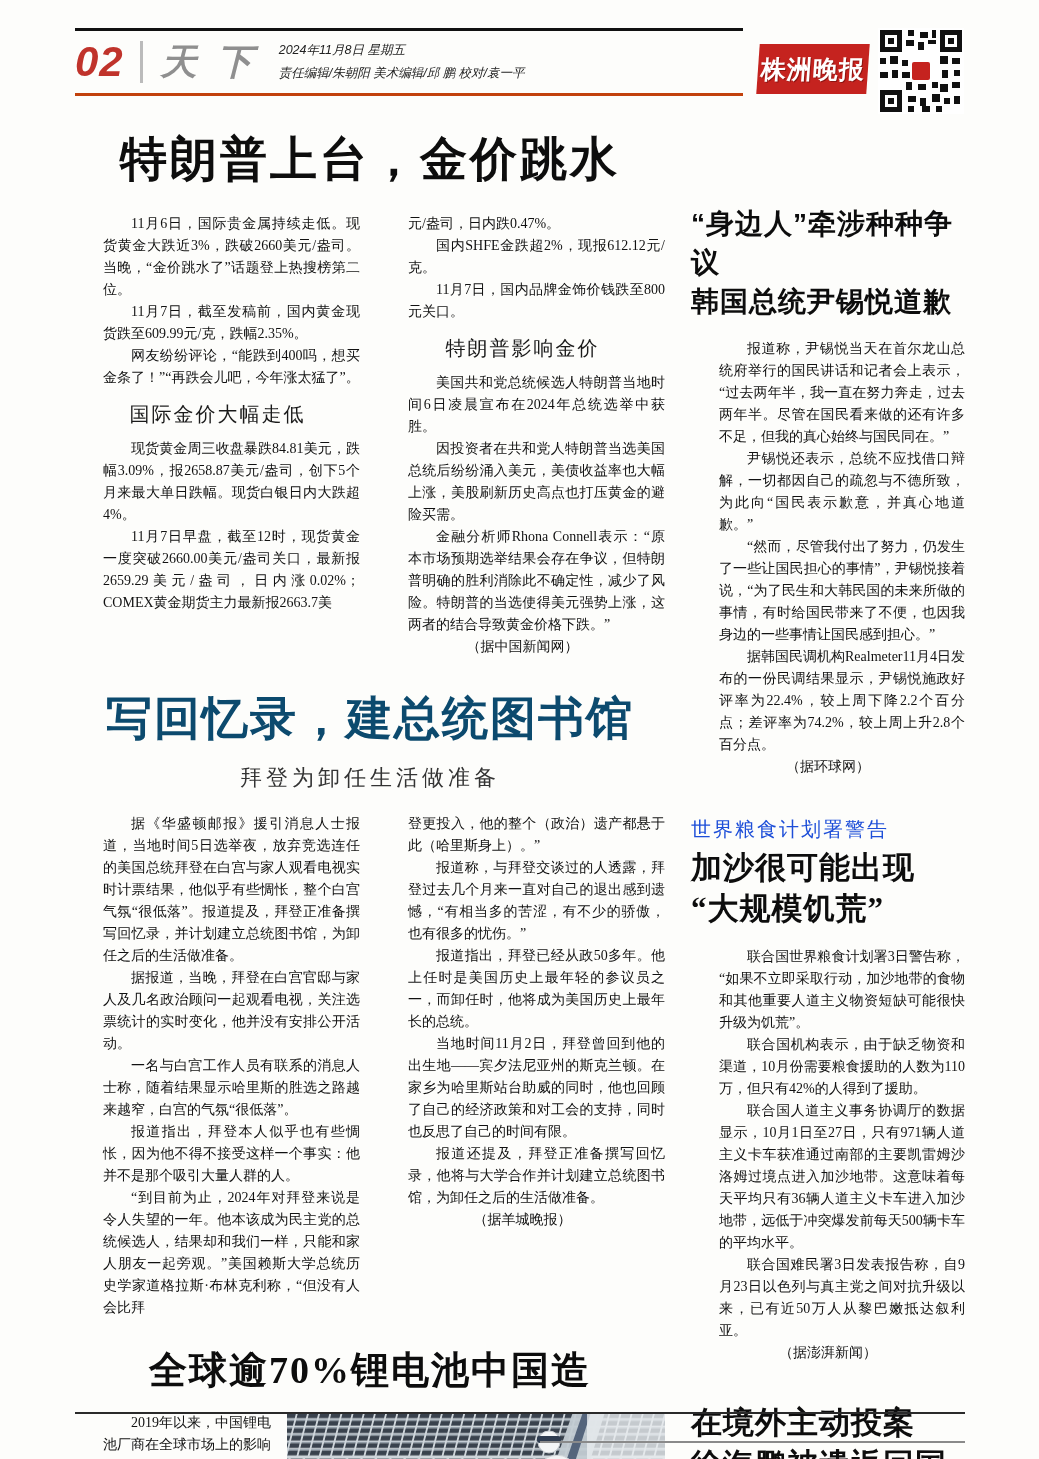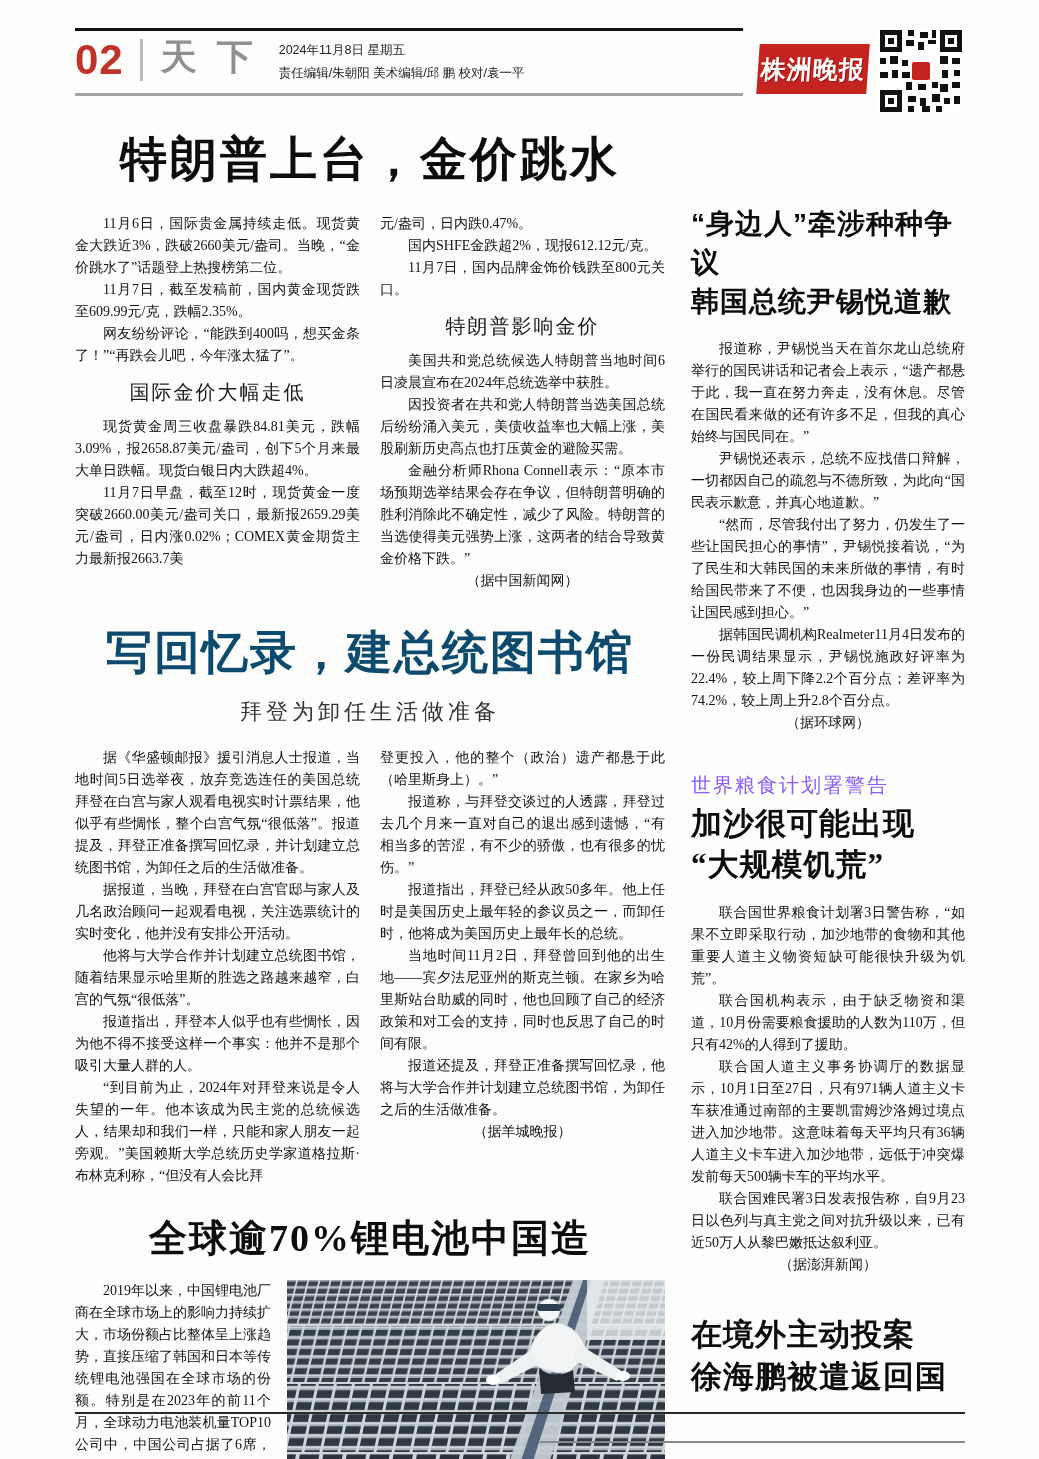--- a/index.html
+++ b/index.html
@@ -2,35 +2,35 @@
 <html lang="zh"><head>
 <meta charset="utf-8">
 <style>
   * { margin:0; padding:0; box-sizing:border-box; }
   html,body { background:#e9e9e6; }
   body { width:1039px; font-family:"Liberation Serif","DejaVu Serif",serif; color:#111; }
   .page { position:relative; width:1039px; height:1459px; background:#fdfdfb; overflow:hidden; }
 
   
   .header { position:relative; padding:28px 74px 0 75px; height:118px; }
-  .head-left { position:relative; width:668px; border-top:3px solid #111; border-bottom:3px solid #a3a3a3; padding:8px 0 9px 0; display:flex; align-items:flex-start; }
+  .head-left { position:relative; width:668px; border-top:3px solid #111; border-bottom:3px solid #c2410c; padding:8px 0 9px 0; display:flex; align-items:center;font-style:italic; }
   .pagenum { font-family:"Liberation Sans",sans-serif; font-weight:bold; font-size:42px; color:#c0332b; line-height:1; letter-spacing:1px; }
   .head-divider { width:3px; height:42px; background:#bbb; margin:0 18px 0 16px; }
   .section-title { font-family:"Liberation Sans",sans-serif; font-weight:bold; font-size:36px; color:#8f8f8f; letter-spacing:20px; line-height:1; }
   .head-meta { font-family:"Liberation Sans",sans-serif; font-size:12.5px; color:#222; line-height:1.8; margin-left:6px; }
   .masthead { position:absolute; left:758px; top:44px; width:110px; height:50px; background:#c5231f; color:#fff; display:flex; align-items:center; justify-content:center; font-family:"Liberation Serif",serif; font-weight:bold; font-size:25px; letter-spacing:1px; transform:skewX(-4deg); text-shadow:1px 1px 0 #8d1512; }
   .qr { position:absolute; left:878px; top:28px; width:86px; height:86px; }
 
   
   .content { display:flex; padding:0 74px 0 75px; gap:26px; }
   .main-col { width:590px; }
   .side-col { width:274px; padding-top:86px; }
 
   
-  p.body { font-size:14px; line-height:22px; text-align:justify; text-indent:2em; }
+  p.body { font-size:14px; line-height:22px; text-align:justify; text-indent:2em;margin-left:28px; }
   p.body.cont { text-indent:0; }
   p.source { font-size:14px; line-height:22px; text-align:center; }
   .twocol { display:flex; gap:20px; }
   .twocol > div { width:285px; }
   .subhead { font-family:"Liberation Sans",sans-serif; font-weight:normal; font-size:20px; text-align:center; margin:12px 0 10px; letter-spacing:2px; color:#1a1a1a; }
 
   
   .a1 { margin-top:10px; }
   .a1 .headline { font-family:"Liberation Sans",sans-serif; font-weight:bold; font-size:47px; text-align:center; letter-spacing:3px; margin:8px 0 22px; color:#0d0d0d; }
 
@@ -41,21 +41,21 @@
 
   
   .a3 { margin-top:26px; }
   .a3 .headline { font-family:"Liberation Serif",serif; font-weight:bold; font-size:38px; text-align:center; letter-spacing:2px; margin-bottom:16px; color:#0d0d0d; }
   .a3 .flow { overflow:hidden; }
   .photo-block { float:right; width:378px; margin:0 0 2px 16px; }
   .photo { width:378px; height:256px; display:block; }
 
   
   .side-art .headline-sans { font-family:"Liberation Sans",sans-serif; font-weight:bold; font-size:28px; line-height:1.4; letter-spacing:1px; color:#0d0d0d; margin-bottom:16px; }
-  .side-art .kicker { font-family:"Liberation Sans",sans-serif; font-size:20px; letter-spacing:2px; color:#8b5cf6; margin-bottom:4px; }
+  .side-art .kicker { font-family:"Liberation Sans",sans-serif; font-size:20px; letter-spacing:2px; color:#1d4ed8; margin-bottom:4px; }
   .side-art .headline-serif { font-family:"Liberation Serif",serif; font-weight:bold; font-size:31px; line-height:1.35; letter-spacing:1px; color:#0d0d0d; margin-bottom:16px; }
   .side-art { margin-bottom:38px; }
 
   
   .foot-rule-1 { position:absolute; left:75px; right:74px; top:1412px; height:2px; background:#2a2a2a; }
   .foot-rule-2 { position:absolute; left:540px; right:74px; top:1441px; height:2px; background:#8a8a8a; }
 </style>
 </head>
 <body>
 
@@ -150,21 +150,21 @@
         </div>
       </article>
 
       <article class="a2">
         <h1 class="headline">写回忆录，建总统图书馆</h1>
         <div class="deck">拜登为卸任生活做准备</div>
         <div class="twocol">
           <div>
             <p class="body">据《华盛顿邮报》援引消息人士报道，当地时间5日选举夜，放弃竞选连任的美国总统拜登在白宫与家人观看电视实时计票结果，他似乎有些惆怅，整个白宫气氛“很低落”。报道提及，拜登正准备撰写回忆录，并计划建立总统图书馆，为卸任之后的生活做准备。</p>
             <p class="body">据报道，当晚，拜登在白宫官邸与家人及几名政治顾问一起观看电视，关注选票统计的实时变化，他并没有安排公开活动。</p>
-            <p class="body">他将与大学合作并计划建立总统图书馆，随着结果显示哈里斯的胜选之路越来越窄，白宫的气氛“很低落”。</p>
+            <p class="body">一名与白宫工作人员有联系的消息人士称，随着结果显示哈里斯的胜选之路越来越窄，白宫的气氛“很低落”。</p>
             <p class="body">报道指出，拜登本人似乎也有些惆怅，因为他不得不接受这样一个事实：他并不是那个吸引大量人群的人。</p>
             <p class="body">“到目前为止，2024年对拜登来说是令人失望的一年。他本该成为民主党的总统候选人，结果却和我们一样，只能和家人朋友一起旁观。”美国赖斯大学总统历史学家道格拉斯·布林克利称，“但没有人会比拜</p>
           </div>
           <div>
             <p class="body cont">登更投入，他的整个（政治）遗产都悬于此（哈里斯身上）。”</p>
             <p class="body">报道称，与拜登交谈过的人透露，拜登过去几个月来一直对自己的退出感到遗憾，“有相当多的苦涩，有不少的骄傲，也有很多的忧伤。”</p>
             <p class="body">报道指出，拜登已经从政50多年。他上任时是美国历史上最年轻的参议员之一，而卸任时，他将成为美国历史上最年长的总统。</p>
             <p class="body">当地时间11月2日，拜登曾回到他的出生地——宾夕法尼亚州的斯克兰顿。在家乡为哈里斯站台助威的同时，他也回顾了自己的经济政策和对工会的支持，同时也反思了自己的时间有限。</p>
             <p class="body">报道还提及，拜登正准备撰写回忆录，他将与大学合作并计划建立总统图书馆，为卸任之后的生活做准备。</p>
             <p class="source">（据羊城晚报）</p>
@@ -223,21 +223,21 @@
       </article>
     </main>
 
     <aside class="side-col">
 
       <article class="side-art">
         <h2 class="headline-sans">
           <span>“身边人”牵涉种种争议</span><br>
           <span>韩国总统尹锡悦道歉</span>
         </h2>
-        <p class="body">报道称，尹锡悦当天在首尔龙山总统府举行的国民讲话和记者会上表示，“遗产都悬于此，我一直在努力奔走，没有休息。尽管在国民看来做的还有许多不足，但我的真心始终与国民同在。”</p>
+        <p class="body">报道称，尹锡悦当天在首尔龙山总统府举行的国民讲话和记者会上表示，“过去两年半，我一直在努力奔走，过去两年半。尽管在国民看来做的还有许多不足，但我的真心始终与国民同在。”</p>
         <p class="body">尹锡悦还表示，总统不应找借口辩解，一切都因自己的疏忽与不德所致，为此向“国民表示歉意，并真心地道歉。”</p>
         <p class="body">“然而，尽管我付出了努力，仍发生了一些让国民担心的事情”，尹锡悦接着说，“为了民生和大韩民国的未来所做的事情，有时给国民带来了不便，也因我身边的一些事情让国民感到担心。”</p>
         <p class="body">据韩国民调机构Realmeter11月4日发布的一份民调结果显示，尹锡悦施政好评率为22.4%，较上周下降2.2个百分点；差评率为74.2%，较上周上升2.8个百分点。</p>
         <p class="source">（据环球网）</p>
       </article>
 
       <article class="side-art">
         <div class="kicker">世界粮食计划署警告</div>
         <h2 class="headline-serif">
           <span>加沙很可能出现</span><br>

